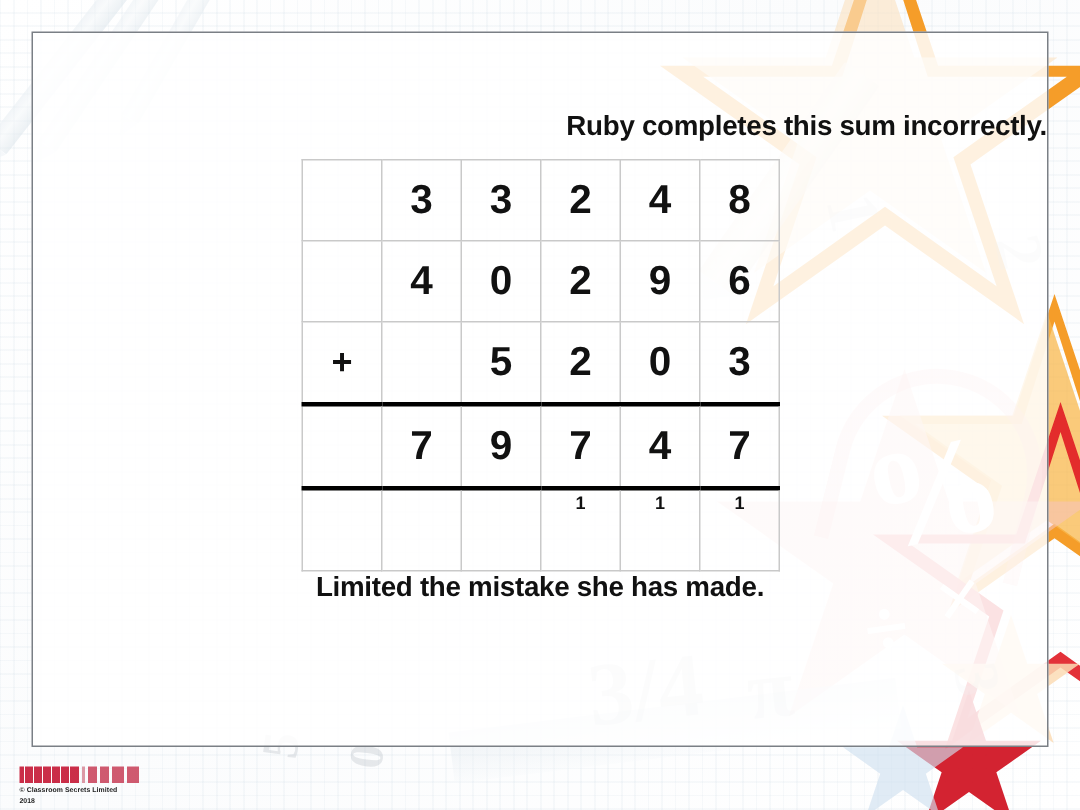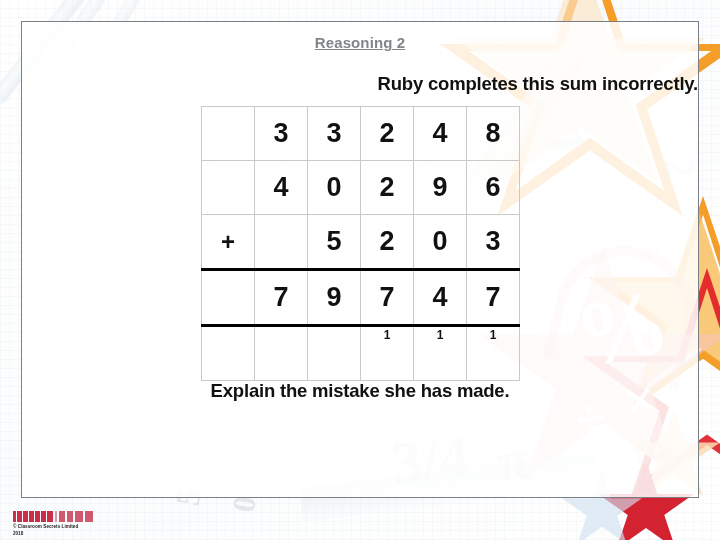--- a/index.html
+++ b/index.html
@@ -226,21 +226,20 @@
   <div class="bgshape faintsym" style="left:498px; top:432px; font-size:56px; transform:rotate(-6deg);">π</div>
   <div class="bgshape faintsym" style="left:556px; top:118px; font-size:48px; transform:rotate(78deg);">1</div>
   <div class="bgshape faintsym" style="left:668px; top:146px; font-size:44px; transform:rotate(78deg);">2</div>
   <div class="bgshape faintsym" style="left:640px; top:432px; font-size:42px; transform:rotate(78deg);">3</div>
   <div class="bgshape faintsym" style="left:180px; top:480px; font-size:34px; transform:rotate(-82deg);">5</div>
   <div class="bgshape faintsym" style="left:236px; top:488px; font-size:32px; transform:rotate(-82deg);">0</div>
 </div>
 
 <div id="content-card">
 
-  <div id="page-title">Reasoning 2</div>
 
   <div id="question-prompt">Ruby completes this sum incorrectly.</div>
 
   <table id="sum-grid">
     <tbody>
 
       <tr class="row-addend1">
         <td></td>
         <td>3</td>
         <td>3</td>
@@ -281,21 +280,21 @@
         <td><span></span></td>
         <td><span></span></td>
         <td><span>1</span></td>
         <td><span>1</span></td>
         <td><span>1</span></td>
       </tr>
 
     </tbody>
   </table>
 
-  <div id="closing-prompt">Explain the mistake she has made.</div>
+  <div id="closing-prompt">Limited the mistake she has made.</div>
 
 </div>
 
 <div id="footer-block">
   <div id="brand-logo"></div>
   <div id="copyright-line">© Classroom Secrets Limited</div>
   <div id="copyright-year" style="font-size:4.6px;color:#222;font-weight:bold;">2018</div>
 </div>
 
 </body></html>

